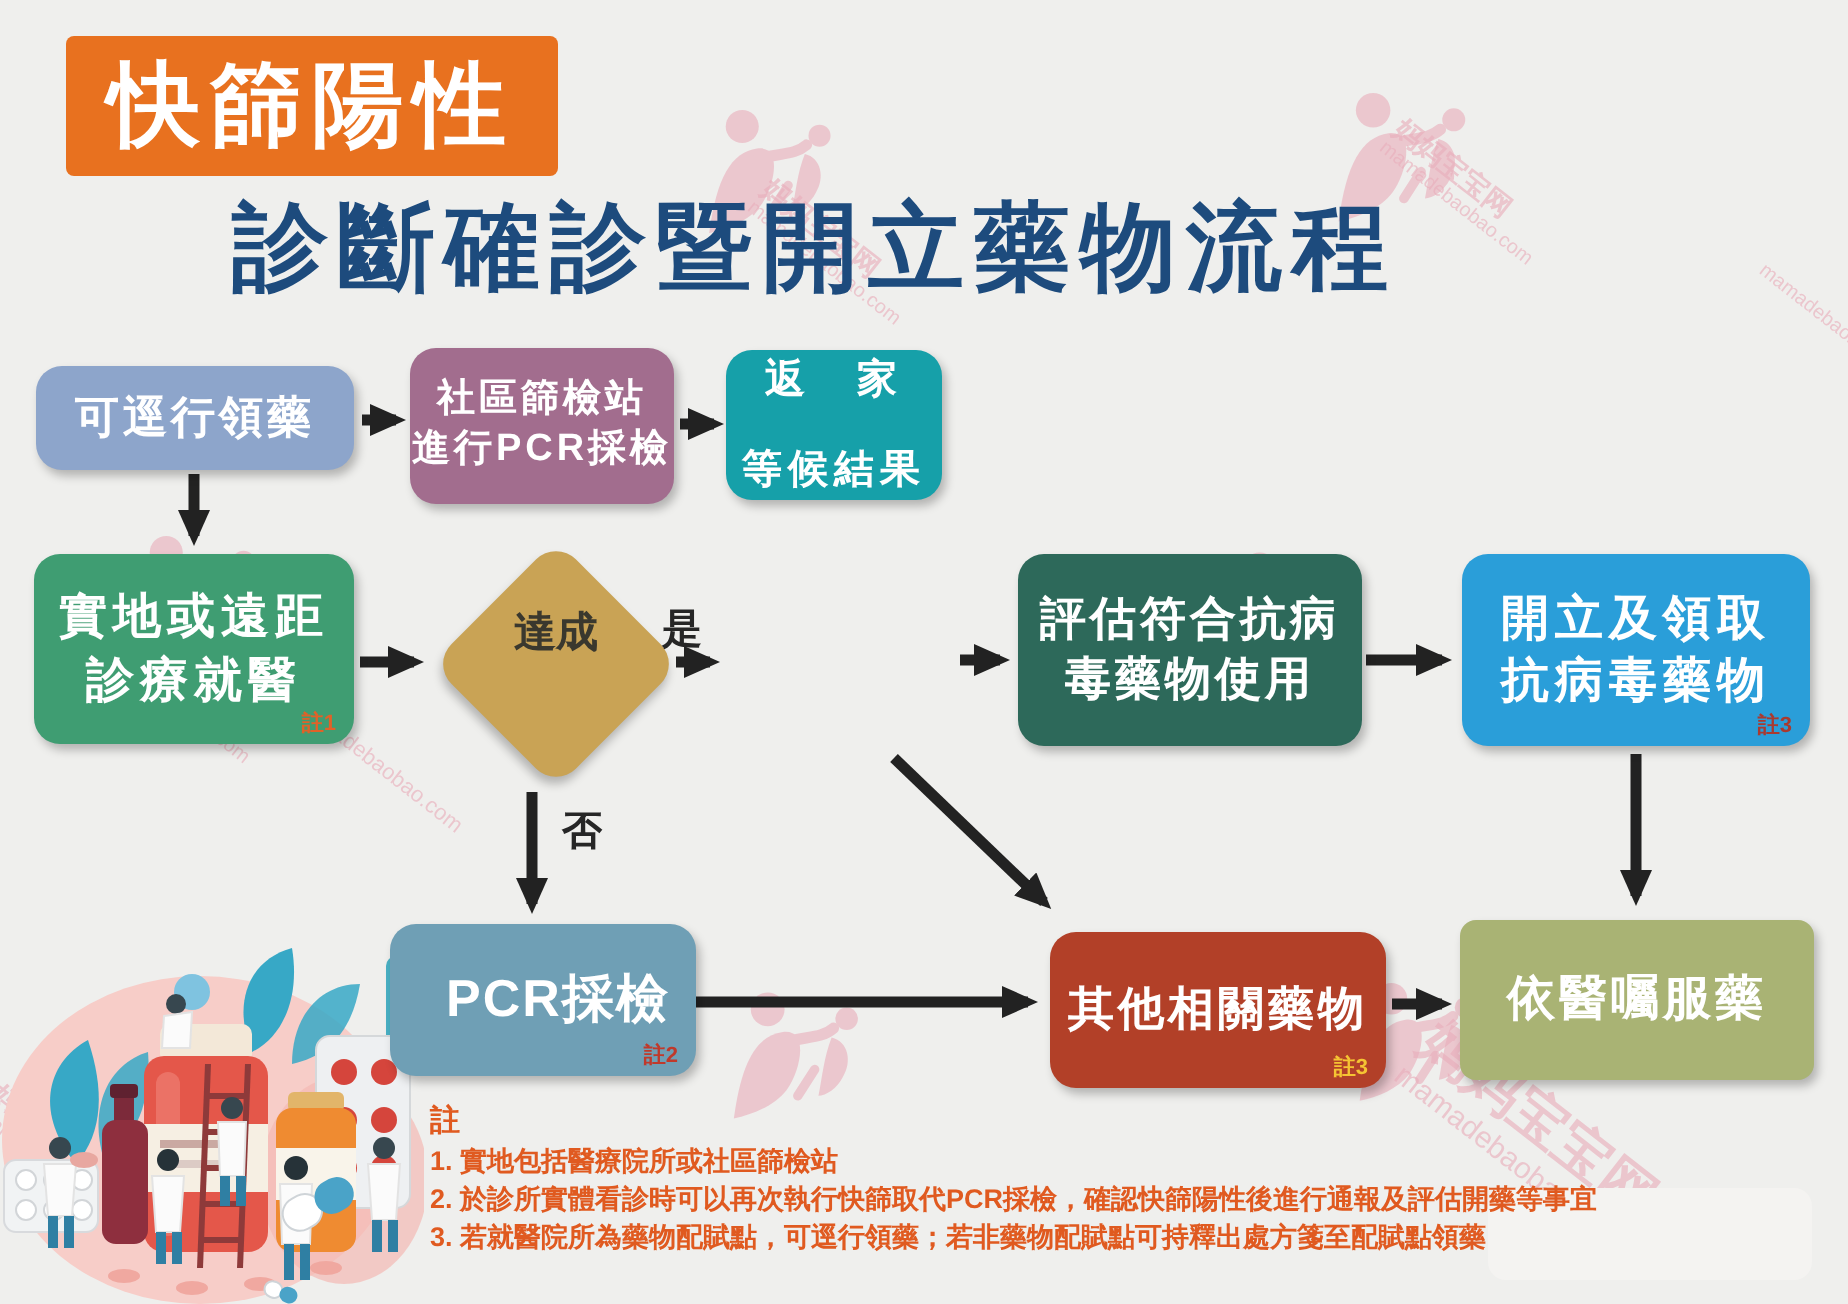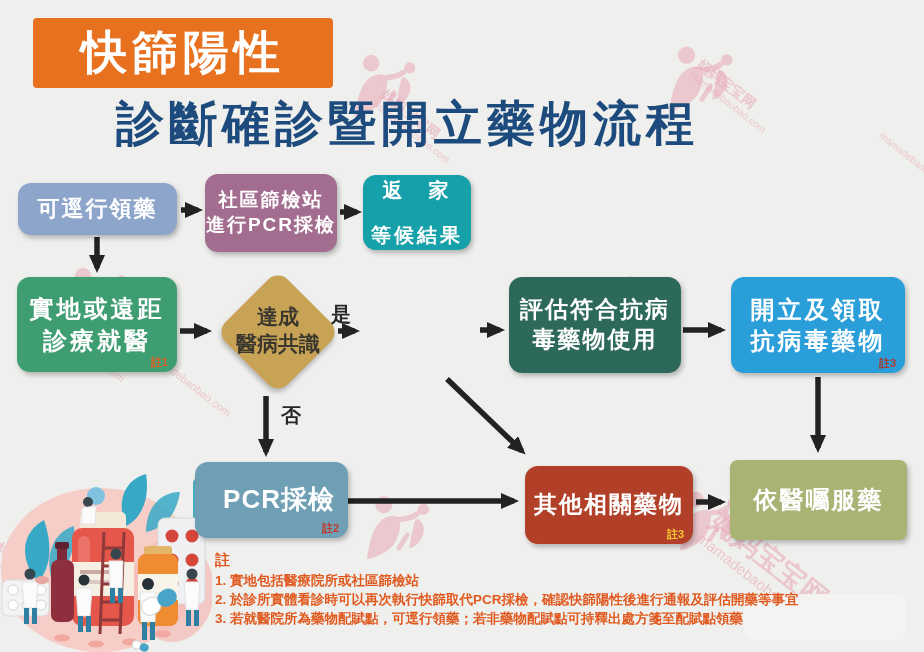--- a/index.html
+++ b/index.html
@@ -7,21 +7,21 @@
   .stage{position:relative;width:924px;height:652px;background:var(--background);overflow:hidden;}
 
   
   .wm{position:absolute;color:var(--watermark);opacity:.6;pointer-events:none;z-index:1;}
   .wm svg{width:100%;height:100%;display:block;}
   .wm-text{position:absolute;color:var(--watermark);opacity:.62;transform:rotate(38deg);transform-origin:left top;
            text-align:left;line-height:1.15;pointer-events:none;z-index:1;font-weight:bold;}
   .wm-text .dom{font-weight:normal;}
 
   
-  .badge{position:absolute;left:33px;top:18px;width:300px;height:70px;background:var(--badge_bg);
+  .badge{position:absolute;left:33px;top:18px;width:246px;height:70px;background:var(--badge_bg);
          border-radius:4px;display:flex;align-items:center;justify-content:center;color:var(--badge_text);
          font-size:46px;font-weight:bold;letter-spacing:5px;z-index:3;}
   .title{position:absolute;left:116px;top:92px;width:800px;color:var(--title);font-size:48px;font-weight:bold;
          letter-spacing:5px;z-index:3;white-space:nowrap;}
 
   
   .box{position:absolute;border-radius:13px;display:flex;flex-direction:column;align-items:center;justify-content:center;
        text-align:center;color:#fff;font-weight:bold;box-shadow:2px 3px 5px rgba(0,0,0,.25);z-index:3;line-height:1.3;}
   .box .ln{white-space:nowrap;}
   .note-tag{position:absolute;right:9px;bottom:3px;font-size:11px;font-weight:bold;letter-spacing:0;}
@@ -177,21 +177,20 @@
 
   <div class="box box-d">
     <div class="ln">實地或遠距</div>
     <div class="ln">診療就醫</div>
     <span class="note-tag" style="color:var(--note1_tag)">註1</span>
   </div>
 
   <div class="diamond"></div>
   <div class="diamond-label">
     <div class="ln">達成</div>
-    <div class="ln">醫病共識</div>
   </div>
 
   <div class="branch-label label-yes">是</div>
   <div class="branch-label label-no">否</div>
 
 
   <div class="box box-f">
     <div class="ln">評估符合抗病</div>
     <div class="ln">毒藥物使用</div>
   </div>

